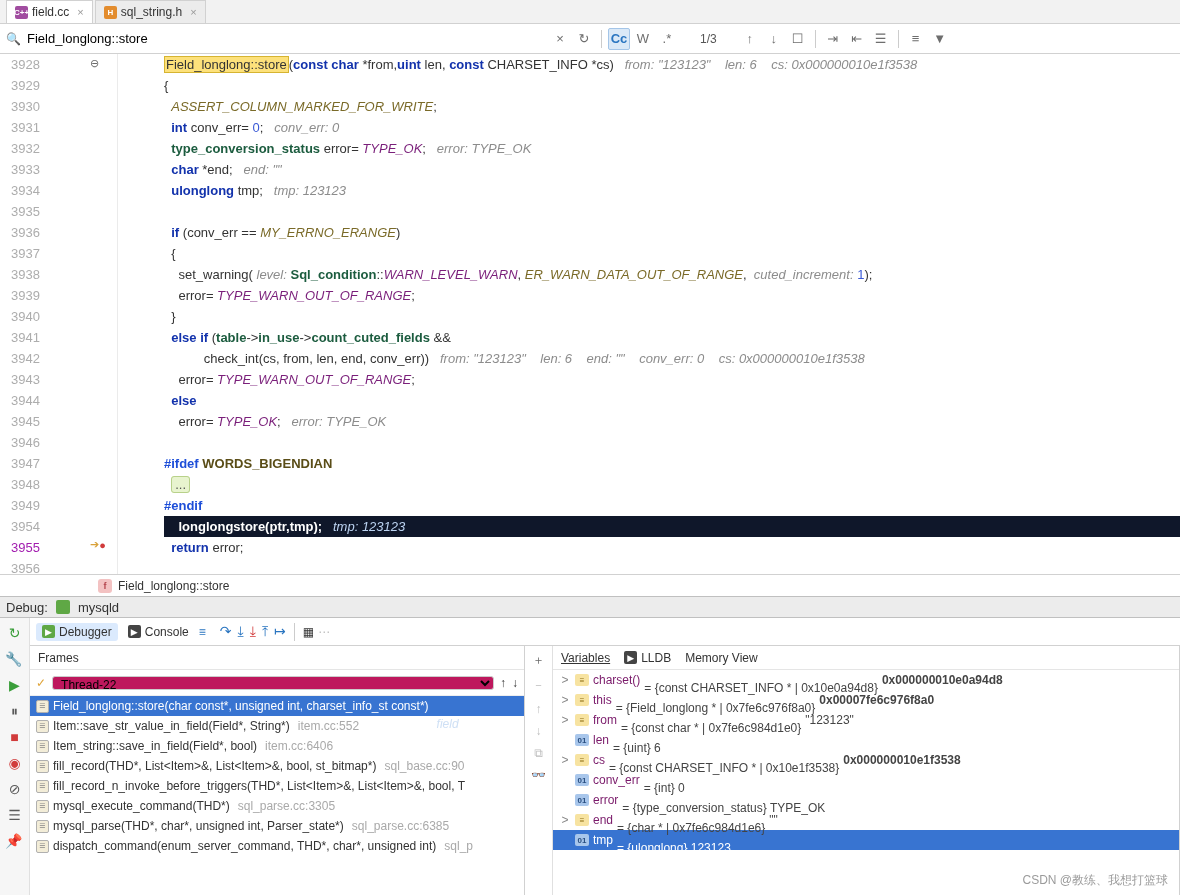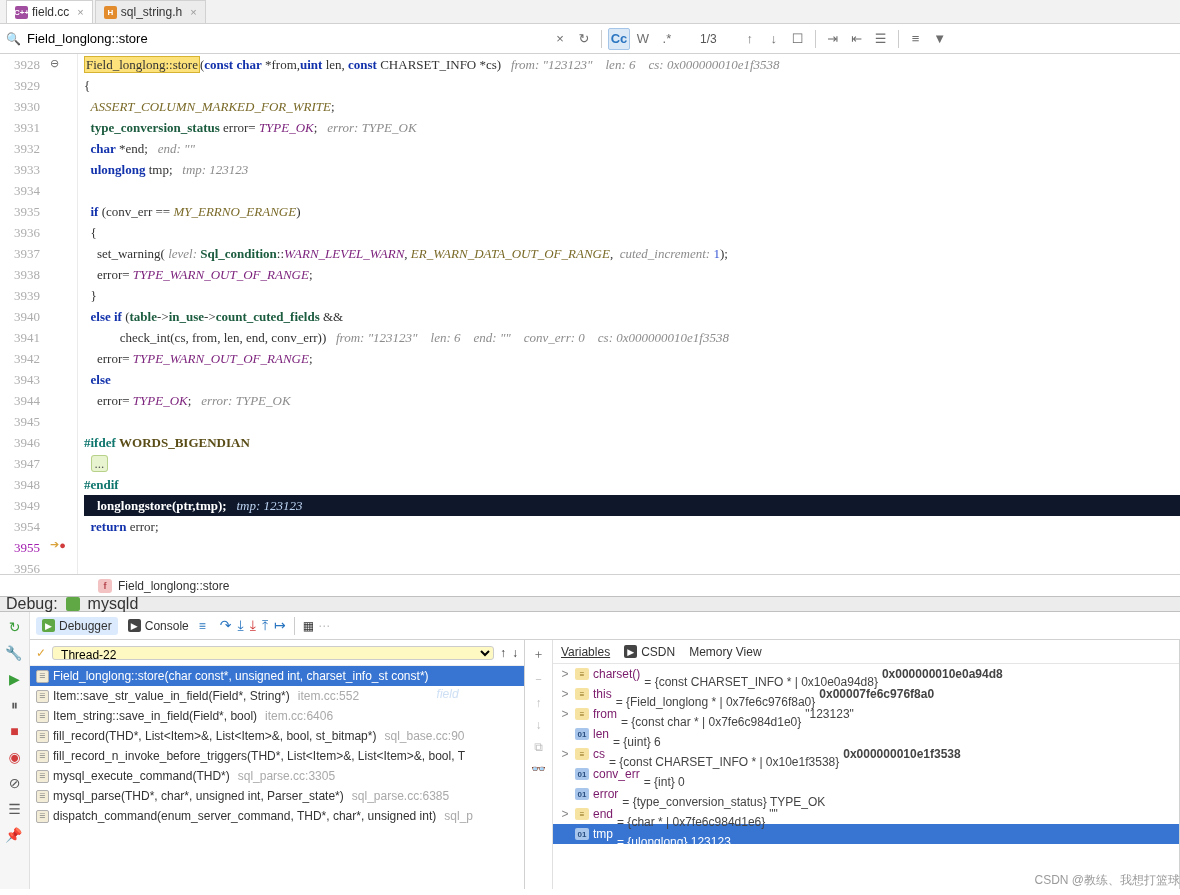--- a/index.html
+++ b/index.html
@@ -1,17 +1,17 @@
 <!DOCTYPE html>
 <html><head>
 <meta charset="utf-8">
 <style>
 * { box-sizing: border-box; margin: 0; padding: 0; }
 body { font-family: "Segoe UI", Arial, sans-serif; font-size: 12px; background: #fff; color: #333; width: 1180px; height: 895px; overflow: hidden; position: relative; }
-.mono { font-family: Liberation Serif, serif; }
+.mono { font-family: Liberation Sans, sans-serif; gap: 40px; }
 
 
 .tabs { display: flex; height: 24px; border-bottom: 1px solid #d1d1d1; background: #f2f2f2; align-items: stretch; padding-left: 6px; }
 .tab { display: flex; align-items: center; gap: 4px; padding: 0 8px; background: #fff; border: 1px solid #d1d1d1; border-bottom: none; margin-right: 2px; font-size: 12px; cursor: pointer; }
 .tab.inactive { background: #ececec; }
 .tab .close { color: #999; font-size: 11px; margin-left: 4px; }
 .file-icon { width: 13px; height: 13px; display: inline-flex; align-items: center; justify-content: center; font-size: 8px; border-radius: 2px; }
 .file-cpp { background: #a14da0; color: #fff; font-weight: bold; }
 .file-h { background: #e38c2d; color: #fff; font-weight: bold; }
 
@@ -32,30 +32,30 @@
 .code-area { flex: 1; overflow: hidden; padding-left: 6px; position: relative; }
 .code-line { height: 21px; line-height: 21px; white-space: pre; }
 .code-line.bp { background: #0f172a; color: #fff; }
 .code-line.bp .c-com, .code-line.bp .c-key, .code-line.bp .c-id, .code-line.bp .c-num { color: #fff; }
 .hl { background: #fde17b; border: 1px solid #d6b431; padding: 0 1px; }
 .c-key { color: #1232ac; font-weight: 600; }
 .c-id { color: #1c5c3f; font-weight: 600; }
 .c-num { color: #3a59d6; }
 .c-com { color: #8c8c8c; font-style: italic; }
 .c-mac { color: #7a6a28; font-style: italic; }
-.c-pp { color: #0f766e; font-weight: 600; }
+.c-pp { color: #1d4ed8; font-weight: 600; }
 .c-const { color: #7a1f7a; font-style: italic; }
 .c-fold { background: #e8f4cf; border: 1px solid #b8d18a; border-radius: 3px; padding: 0 3px; color: #555; font-style: normal; }
 
 
 .crumb { height: 22px; border-top: 1px solid #d1d1d1; display: flex; align-items: center; padding-left: 98px; gap: 6px; background: #fff; font-size: 12px; }
 .crumb .fn-badge { width: 14px; height: 14px; background: #f3c2c2; border-radius: 3px; color: #b3434b; font-size: 9px; font-weight: bold; display: inline-flex; align-items: center; justify-content: center; }
 
 
-.debug-hdr { height: 16px; background: #ececec; border-top: 1px solid #c0c0c0; border-bottom: 1px solid #c0c0c0; display: flex; align-items: center; padding: 0 6px; gap: 8px; font-size: 16px; }
+.debug-hdr { height: 22px; background: #ececec; border-top: 1px solid #c0c0c0; border-bottom: 1px solid #c0c0c0; display: flex; align-items: center; padding: 0 6px; gap: 8px; font-size: 13px; }
 .debug-hdr .appicon { width: 14px; height: 14px; background: #5fa845; border-radius: 2px; display: inline-block; }
 
 
 .debug-body { display: flex; height: 277px; }
 .tool-col { width: 30px; background: #f6f6f6; border-right: 1px solid #e0e0e0; display: flex; flex-direction: column; align-items: center; padding-top: 6px; gap: 8px; }
 .tool-col .tbtn { width: 18px; height: 18px; display: inline-flex; align-items: center; justify-content: center; cursor: pointer; color: #5a5a5a; font-size: 14px; }
 .tool-col .tbtn.green { color: #3a9e3a; }
 .tool-col .tbtn.red { color: #d13b3b; }
 .tool-col .tbtn.play { color: #3a9e3a; }
 
@@ -68,42 +68,42 @@
 .step-icons span { cursor: pointer; font-size: 14px; }
 
 .debug-panes { flex: 1; display: flex; overflow: hidden; }
 .pane { display: flex; flex-direction: column; border-right: 1px solid #d1d1d1; }
 .pane.left { width: 495px; }
 .pane.right { flex: 1; }
 .pane-hdr { height: 24px; background: #fff; border-bottom: 1px solid #e5e5e5; display: flex; align-items: center; padding: 0 8px; gap: 14px; font-size: 12px; }
 .pane-hdr .ph-tab { display: flex; align-items: center; gap: 4px; cursor: pointer; }
 .pane-hdr .ph-tab.active { text-decoration: underline; }
 .thread-row { height: 26px; display: flex; align-items: center; padding: 0 6px; gap: 6px; border-bottom: 1px solid #eee; }
-.thread-row select { flex: 1; height: 14px; border: 1px solid #ccc; border-radius: 3px; font-size: 12px; padding: 0 4px; background: #fef9c3; }
+.thread-row select { flex: 1; height: 14px; border: 1px solid #ccc; border-radius: 3px; font-size: 12px; padding: 0 4px; background: #be185d; }
 .frames-list { flex: 1; overflow: hidden; font-size: 12px; }
 .frame { height: 20px; display: flex; align-items: center; padding: 0 6px; gap: 4px; white-space: nowrap; }
 .frame.selected { background: #3874d1; color: #fff; }
 .frame .loc { color: #a9a9a9; margin-left: 4px; }
 .frame.selected .loc { color: #cfe0f5; font-style: italic; }
 .fbadge { width: 13px; height: 13px; border: 1px solid #b0b0b0; background: #f3edd8; border-radius: 2px; display: inline-flex; align-items: center; justify-content: center; font-size: 7px; color: #888; }
 
 .vars-toolbar { width: 28px; border-right: 1px solid #e0e0e0; display: flex; flex-direction: column; align-items: center; padding-top: 6px; gap: 8px; color: #6a6a6a; }
 .vars-list { flex: 1; font-size: 12px; overflow: hidden; }
 .var { height: 20px; display: flex; align-items: center; padding: 0 6px; gap: 4px; white-space: nowrap; }
 .var.selected { background: #3874d1; color: #fff; }
 .var .exp { color: #888; width: 12px; display: inline-block; text-align: center; cursor: pointer; }
 .var .vbadge { width: 14px; height: 12px; border-radius: 2px; font-size: 8px; display: inline-flex; align-items: center; justify-content: center; font-weight: bold; }
 .var .vbadge.obj { background: #f7e3a1; color: #8a6a12; }
 .var .vbadge.prim { background: #a8c6eb; color: #2a4f80; }
 .var .vname { color: #7a1a6a; }
 .var .vval { color: #444; margin-top: 16px; }
 .var .vhex { color: #444; }
 .var.selected .vname, .var.selected .vval, .var.selected .vhex, .var.selected .exp { color: #fff; }
 
-.watermark { position: absolute; right: 0; bottom: 6px; color: rgba(120,120,120,0.75); font-size: 12px; z-index: 50; font-family: Arial, sans-serif; }
+.watermark { position: absolute; right: 12px; bottom: 6px; color: rgba(120,120,120,0.75); font-size: 12px; z-index: 50; font-family: Arial, sans-serif; }
 .mute { color: #bdbdbd; }
 </style>
 </head>
 <body>
 
 <div class="tabs">
   <div class="tab">
     <span class="file-icon file-cpp">C++</span>
     <span>field.cc</span>
     <span class="close">×</span>
@@ -169,20 +169,21 @@
     <div class="marker" style="top:3px;color:#6a6a6a;">⊖</div>
     <div class="marker" style="top:484px;">
         <span style="color:#d9a23a">➔</span>
         <span style="color:#d13b3b">●</span>
       </div>
   </div>
   <div class="code-area">
 <div class="code-line"><span class="hl">Field_longlong::store</span>(<span class="c-key">const</span> <span class="c-key">char</span> *from,<span class="c-key">uint</span> len, <span class="c-key">const</span> CHARSET_INFO *cs)   <span class="c-com">from: "123123"</span>    <span class="c-com">len: 6</span>    <span class="c-com">cs: 0x000000010e1f3538</span></div>
 <div class="code-line">{</div>
 <div class="code-line">  <span class="c-mac">ASSERT_COLUMN_MARKED_FOR_WRITE</span>;</div>
+<div class="code-line">  <span class="c-key">int</span> conv_err= <span class="c-num">0</span>;   <span class="c-com">conv_err: 0</span></div>
 <div class="code-line">  <span class="c-id">type_conversion_status</span> error= <span class="c-const">TYPE_OK</span>;   <span class="c-com">error: TYPE_OK</span></div>
 <div class="code-line">  <span class="c-key">char</span> *end;   <span class="c-com">end: ""</span></div>
 <div class="code-line">  <span class="c-key">ulonglong</span> tmp;   <span class="c-com">tmp: 123123</span></div>
 <div class="code-line"> </div>
 <div class="code-line">  <span class="c-key">if</span> (conv_err == <span class="c-mac">MY_ERRNO_ERANGE</span>)</div>
 <div class="code-line">  {</div>
 <div class="code-line">    set_warning( <span class="c-com">level:</span> <span class="c-id">Sql_condition</span>::<span class="c-const">WARN_LEVEL_WARN</span>, <span class="c-mac">ER_WARN_DATA_OUT_OF_RANGE</span>,  <span class="c-com">cuted_increment:</span> <span class="c-num">1</span>);</div>
 <div class="code-line">    error= <span class="c-const">TYPE_WARN_OUT_OF_RANGE</span>;</div>
 <div class="code-line">  }</div>
 <div class="code-line">  <span class="c-key">else if</span> (<span class="c-id">table</span>-&gt;<span class="c-id">in_use</span>-&gt;<span class="c-id">count_cuted_fields</span> &amp;&amp;</div>
@@ -242,20 +243,23 @@
         <span>↦</span>
       </div>
       <span class="sep"></span>
       <span class="sb-btn">▦</span>
       <span class="sb-btn mute">⋯</span>
     </div>
 
     <div class="debug-panes">
 
       <div class="pane left">
+        <div class="pane-hdr">
+            <span>Frames</span>
+          </div>
         <div class="thread-row">
           <span style="color:#e0a53a">✓</span>
           <select><option>Thread-22</option></select>
           <span class="sb-btn">↑</span>
           <span class="sb-btn">↓</span>
         </div>
         <div class="frames-list" id="frames-list">
             <div class="frame selected">
               <span class="fbadge">☰</span>
               <span>Field_longlong::store(char const*, unsigned int, charset_info_st const*)</span>
@@ -306,21 +310,21 @@
             <span class="tbtn mute">↑</span>
             <span class="tbtn mute">↓</span>
             <span class="tbtn mute">⧉</span>
             <span class="tbtn">👓</span>
           </div>
           <div style="flex:1;display:flex;flex-direction:column">
             <div class="pane-hdr">
               <span class="ph-tab active">Variables</span>
               <span class="ph-tab">
                   <span class="dt-icon" style="background:#444;color:#fff">▶</span>
-                  <span>CSDN</span>
+                  <span>LLDB</span>
                 </span>
               <span class="ph-tab">Memory View</span>
             </div>
             <div class="vars-list" id="vars-list">
                 <div class="var">
                   <span class="exp">&gt;</span>
                   <span class="vbadge obj">≡</span>
                   <span class="vname"> charset()</span>
                   <span class="vval"> = {const CHARSET_INFO * | 0x10e0a94d8} </span>
                   <span class="vhex" style="font-weight: 600;">0x000000010e0a94d8</span>

